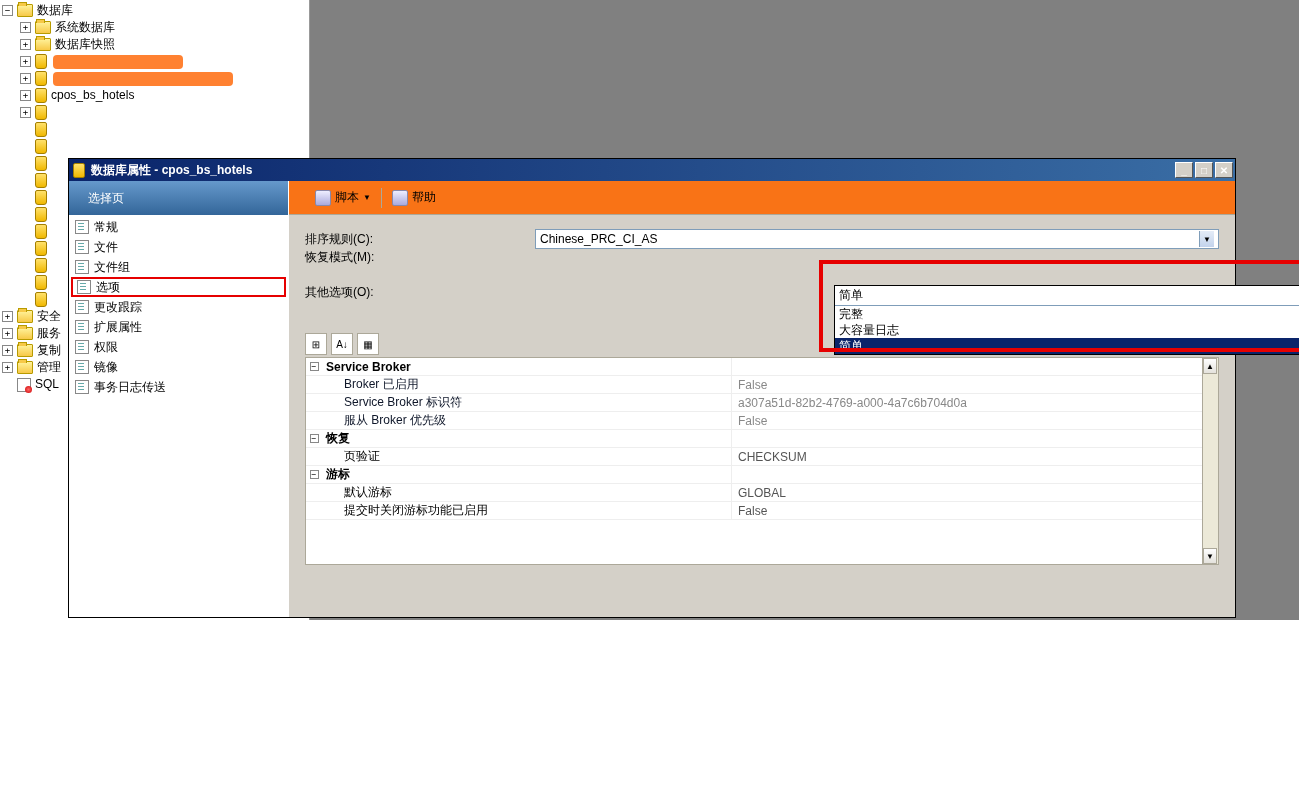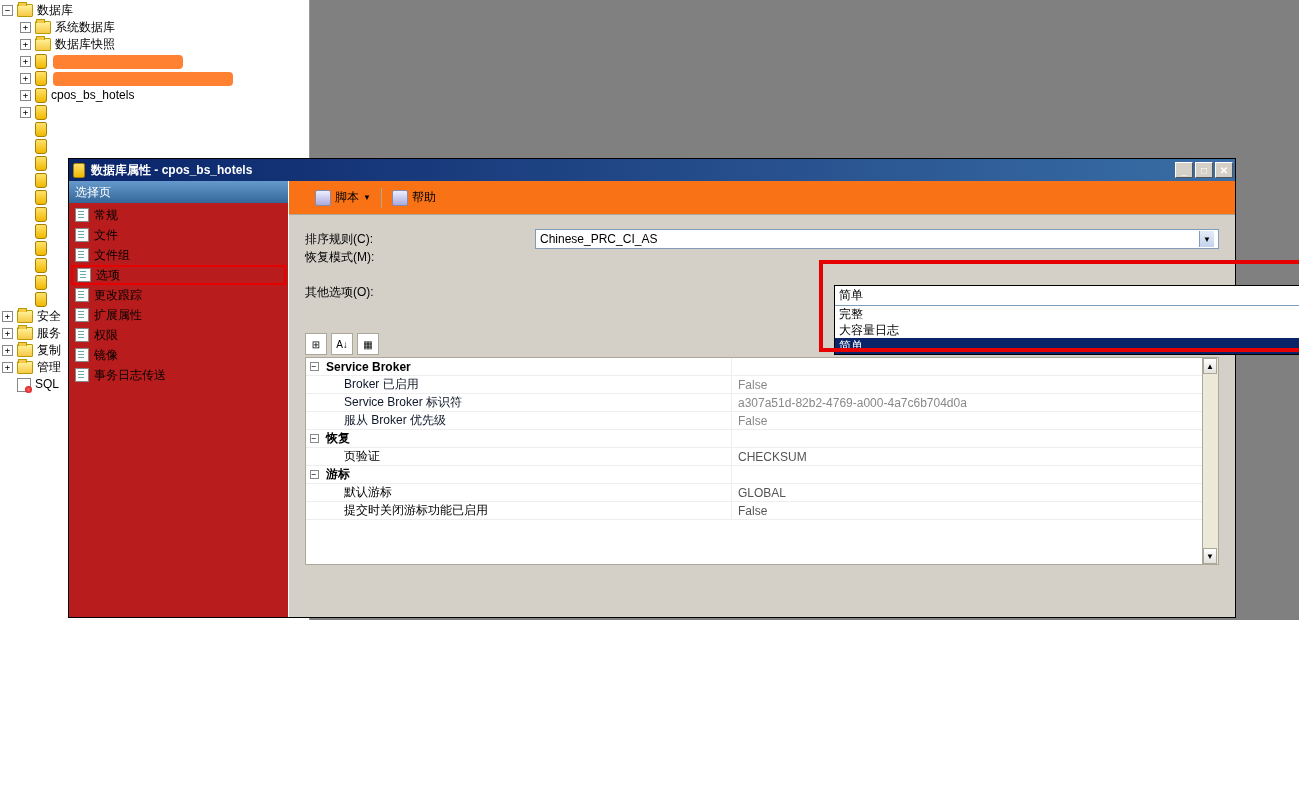--- a/index.html
+++ b/index.html
@@ -25,22 +25,22 @@
 
 .dialog { position: absolute; left: 68px; top: 158px; width: 1168px; height: 460px; background: #d4d0c8; border: 1px solid #000; box-shadow: 1px 1px 0 #fff inset; }
 .titlebar { height: 22px; background: linear-gradient(90deg, #0a246a, #3a6ea5); display: flex; align-items: center; padding: 0 2px; color: #fff; }
 .title-icon { width: 12px; height: 15px; background: linear-gradient(#ffe16b, #f0b800); border-radius: 2px; border: 1px solid #a47f00; margin: 0 6px 0 2px; }
 .title-text { font-weight: bold; flex: 1; }
 .winbtns { display: flex; gap: 2px; }
 .winbtn { width: 18px; height: 16px; background: #d4d0c8; border: 1px solid #fff; border-right-color: #555; border-bottom-color: #555; display: flex; align-items: center; justify-content: center; font-family: Arial; font-size: 10px; font-weight: bold; cursor: pointer; }
 
 .dialog-body { display: flex; height: calc(100% - 22px); }
 .sidebar { width: 220px; border-right: 1px solid #fff; display: flex; flex-direction: column; }
-.sidebar-hdr { height: 22px; background: linear-gradient(#6699cc, #336699); color: #fff; display: flex; align-items: center; padding: 0 6px; font-size: 12px; }
-.sidebar-list { background: #b91c1c; flex: 1; padding: 2px; }
+.sidebar-hdr { height: 34px; background: linear-gradient(#6699cc, #336699); color: #fff; display: flex; align-items: center; padding: 0 19px; font-size: 12px; }
+.sidebar-list { background: #ffffff; flex: 1; padding: 2px; }
 .side-item { display: flex; align-items: center; height: 20px; padding: 0 4px; cursor: pointer; }
 .side-item.highlighted { border: 2px solid #e60000; }
 .page-icon { width: 14px; height: 14px; background: #fff; border: 1px solid #888; margin-right: 5px; position: relative; }
 .page-icon::before { content: ''; position: absolute; left: 2px; top: 2px; width: 6px; height: 1px; background: #6aa; box-shadow: 0 3px 0 #6aa, 0 6px 0 #6aa; }
 
 .main-panel { flex: 1; background: #d4d0c8; padding: 0; position: relative; }
 .toolbar { height: 34px; border-bottom: 1px solid #aca899; display: flex; align-items: center; padding: 0 22px; gap: 6px; background: #f97316; }
 .tbtn { display: flex; align-items: center; gap: 4px; padding: 2px 4px; cursor: pointer; }
 .tbtn-icon { width: 16px; height: 16px; background: linear-gradient(#eef, #aad); border: 1px solid #88a; border-radius: 2px; }
 .tbtn-sep { width: 1px; height: 20px; background: #aca899; }

